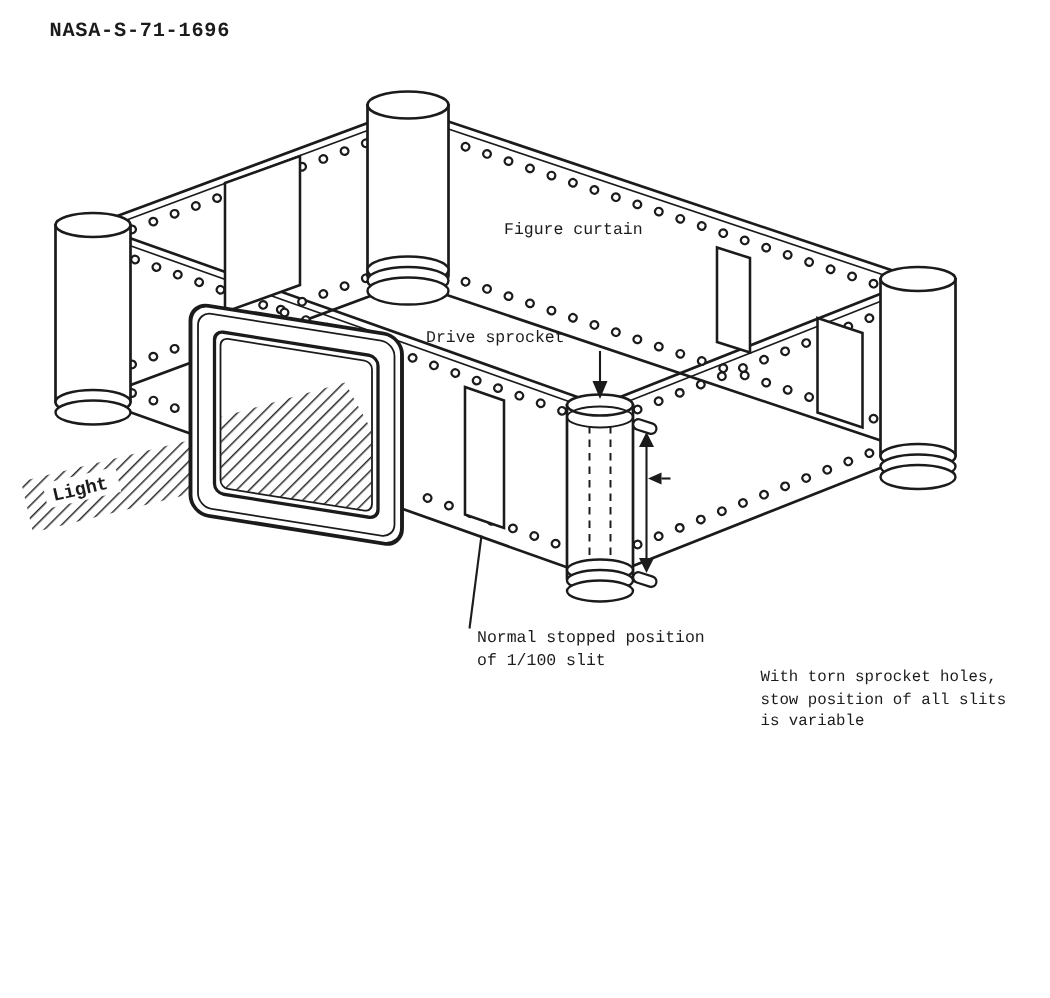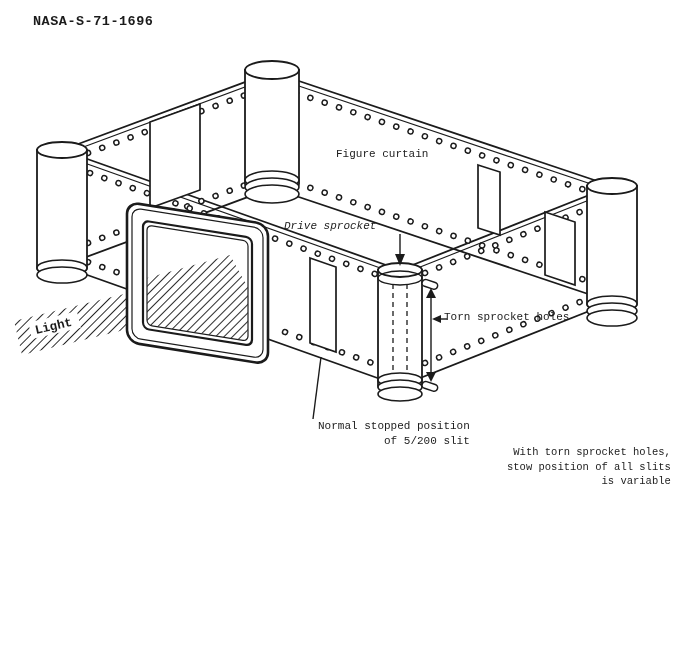--- a/index.html
+++ b/index.html
@@ -4,35 +4,34 @@
 <style>
   html,body{margin:0;padding:0;background:#e8e8e8;}
   .page{
     position:relative;
     width:700px;height:665px;
     background:#ffffff;
     font-family:"Liberation Mono","DejaVu Sans Mono",monospace;
     color:#1b1b1b;
     overflow:hidden;
     margin:0 auto;
-    text-align:right;
   }
   .doc-number{
     position:absolute;left:33px;top:14px;
     font-size:13.5px;font-weight:700;letter-spacing:.5px;
   }
   .diagram-wrap{position:absolute;left:0;top:0;width:700px;height:560px;}
   .diagram-wrap svg{position:absolute;left:0;top:0;}
   .lbl{
     position:absolute;
     font-size:11px;line-height:1.4;
     white-space:pre-line;
   }
   .lbl-shutter{left:336px;top:147px;}
-  .lbl-drive{left:284px;top:219px;font-style:italic;}
+  .lbl-drive{left:284px;top:219px;}
   .lbl-torn{left:444px;top:310px;}
   .lbl-normal{left:318px;top:419px;}
   .lbl-stow{left:507px;top:445px;font-size:10.5px;}
   .caption{
     position:absolute;left:88px;top:620px;
     font-size:16px;letter-spacing:0;
   }
   
   .ho{stroke:#1b1b1b;stroke-width:6.5;fill:none;stroke-dasharray:.1 15;stroke-linecap:round;}
   .hi{stroke:#ffffff;stroke-width:3.5;fill:none;stroke-dasharray:.1 15;stroke-linecap:round;}
@@ -167,22 +166,21 @@
         <polygon class="ah" points="431,382 426,372 436,372"></polygon>
         <line class="lead" x1="441" y1="319" x2="447" y2="319"></line>
         <polygon class="ah" points="432,319 441,315 441,323"></polygon>
 
         <line class="lead" x1="313" y1="419" x2="321" y2="357"></line>
       </g>
     </svg>
 
     <div class="lbl lbl-shutter">Figure curtain</div>
     <div class="lbl lbl-drive">Drive sprocket</div>
-    <div class="lbl lbl-torn">Torn sprocket holes</div>
     <div class="lbl lbl-normal">Normal stopped position
-of 5/200 slit</div>
+of 1/100 slit</div>
     <div class="lbl lbl-stow">With torn sprocket holes,
 stow position of all slits
 is variable</div>
   </div>
 
 
 </div>
 
 </body></html>

